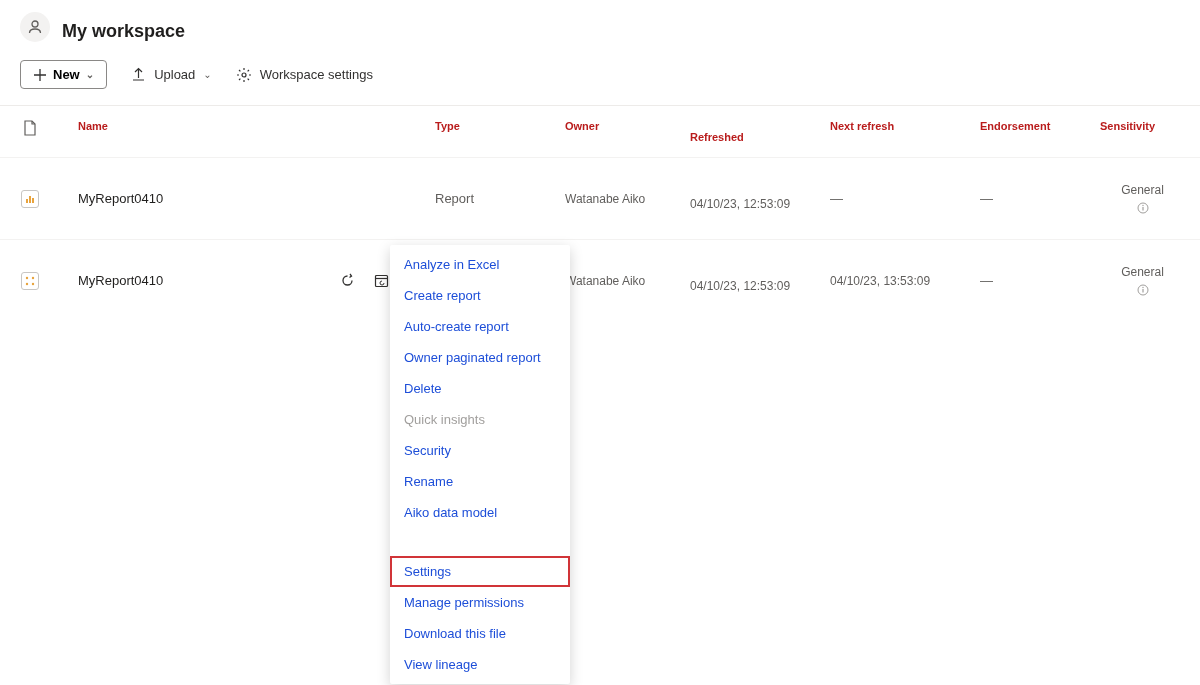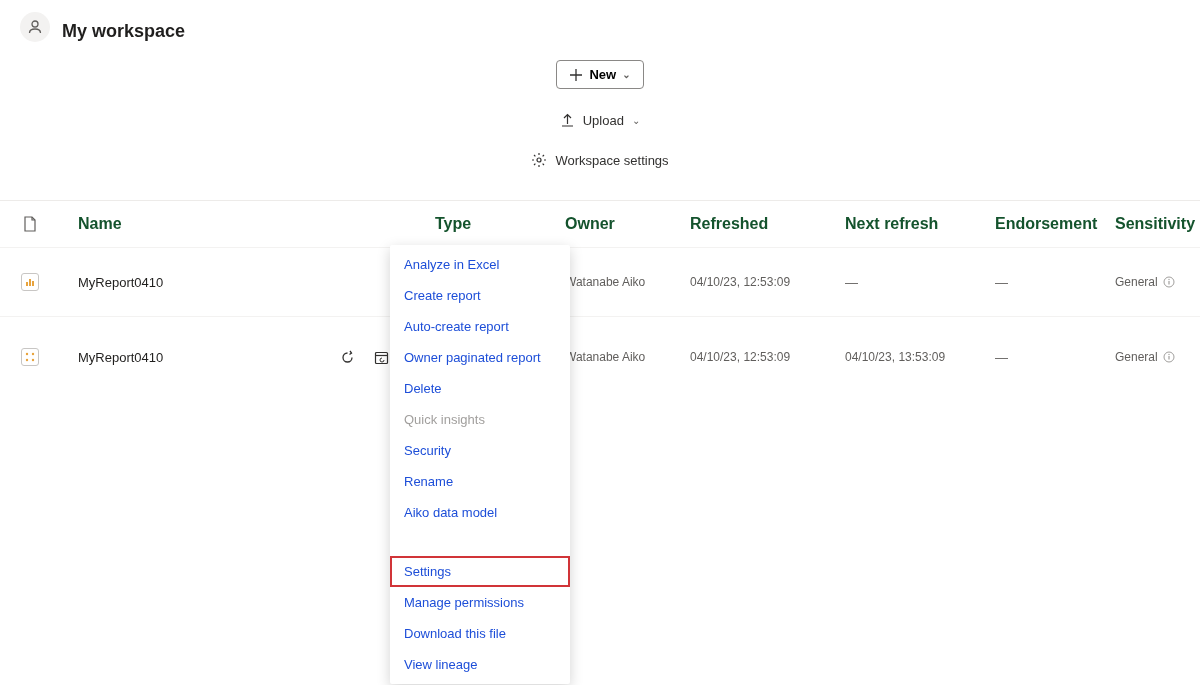--- a/index.html
+++ b/index.html
@@ -33,24 +33,23 @@
       color: #605e5c;
     }
     .workspace-title {
       font-size: 18px;
       font-weight: 600;
       color: #201f1e;
     }
     .toolbar {
       display: flex;
       align-items: center;
-      padding: 6px 20px 32px 20px;
+      padding: 6px 20px 16px 20px;
       gap: 24px;
       border-bottom: 1px solid #edebe9;
-      flex-direction: column;
     }
     .new-btn {
       display: flex;
       align-items: center;
       gap: 6px;
       padding: 6px 12px;
       border: 1px solid #8a8886;
       border-radius: 4px;
       background: #fff;
       font-size: 13px;
@@ -67,32 +66,32 @@
     }
     .caret {
       font-size: 10px;
       color: #605e5c;
     }
     .table-wrapper {
       padding: 0;
     }
     .table-header {
       display: flex;
-      align-items: center;
+      align-items: flex-start;
       padding: 14px 0;
-      font-size: 16px;
+      font-size: 11px;
       font-weight: 600;
-      color: #14532d;
+      color: #b91c1c;
     }
     .col-icon { width: 60px; display:flex; justify-content:center; }
     .col-name { width: 275px; padding-left: 18px; }
     .col-actions { width: 100px; display:flex; justify-content:flex-end; gap: 8px; padding-right: 8px;}
     .col-type { width: 130px; }
     .col-owner { width: 125px; }
-    .col-refreshed { width: 155px; }
+    .col-refreshed { width: 140px; margin-top: 11px; }
     .col-next { width: 150px; }
     .col-endorsement { width: 120px; }
     .col-sensitivity { width: 85px; text-align:left;}
     .table-row {
       display: flex;
       align-items: center;
       padding: 25px 0;
       font-size: 13px;
       color: #605e5c;
       border-top: 1px solid #f3f2f1;
@@ -117,20 +116,21 @@
       cursor: pointer;
     }
     .icon-btn.active {
       background: #e1dfdd;
     }
     .sensitivity-cell {
       display: flex;
       align-items: center;
       gap: 5px;
       font-size: 12px;
+      flex-direction: column;
     }
     .context-menu {
       position: absolute;
       top: 245px;
       left: 390px;
       width: 180px;
       background: #fff;
       box-shadow: 0 4px 14px rgba(0,0,0,0.18);
       border-radius: 2px;
       padding: 4px 0;

